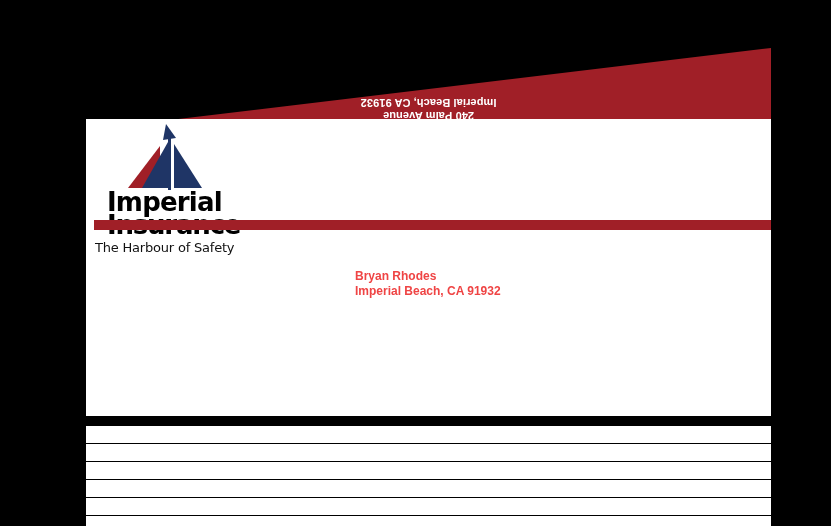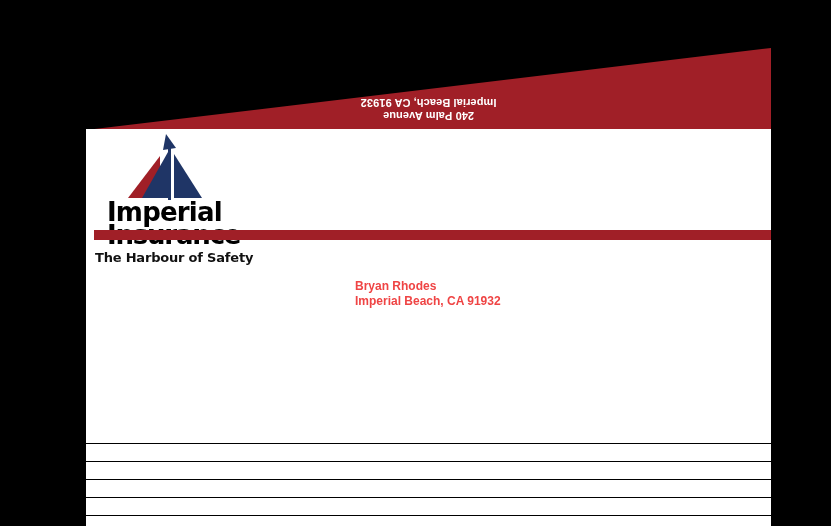--- a/index.html
+++ b/index.html
@@ -17,21 +17,21 @@
     position: relative;
     width: 831px;
     height: 526px;
     background: #000000;
   }
 
   
   .sheet {
     position: absolute;
     left: 86px;
-    top: 129px;
+    top: 119px;
     width: 685px;
     height: 297px;
     background: #ffffff;
   }
 
   
   .flap {
     position: absolute;
     left: 86px;
     top: 48px;
@@ -97,21 +97,21 @@
     height: 10px;
     background: #a01f27;
   }
   .tagline {
     position: absolute;
     left: 9px;
     top: 121px;
     color: #111111;
     font-family: "DejaVu Sans", sans-serif;
     font-size: 13px;
-    font-weight: bold;
+    font-weight: normal;
     letter-spacing: -0.2px;
   }
 
   
   .address {
     position: absolute;
     left: 269px;
     top: 150px;
     color: #ef4444;
     font-size: 12px;

